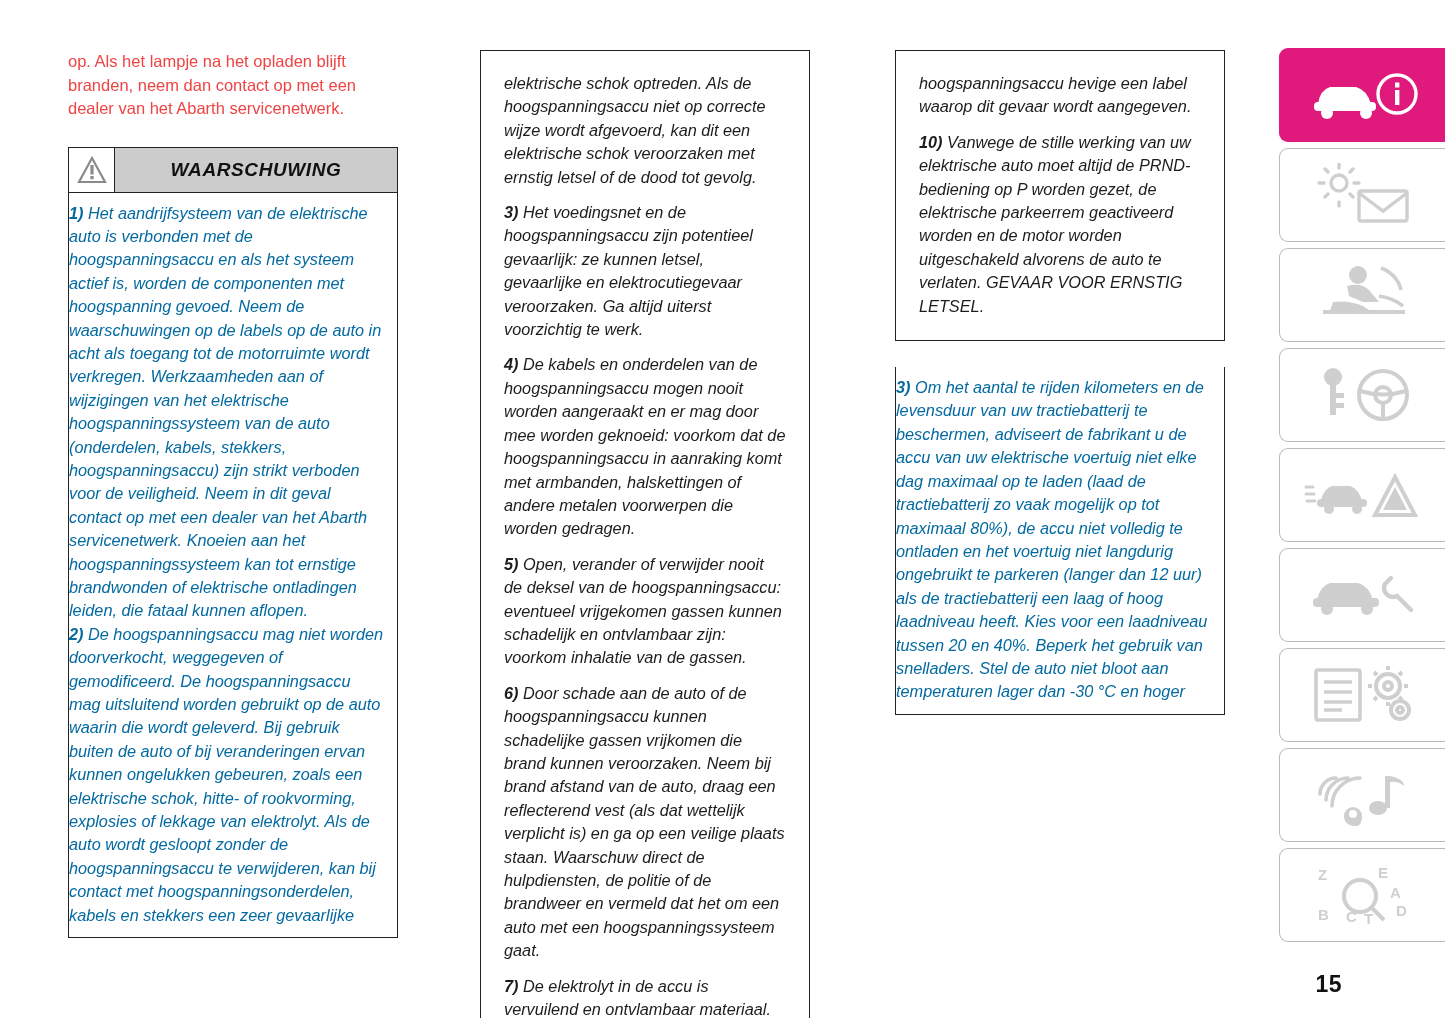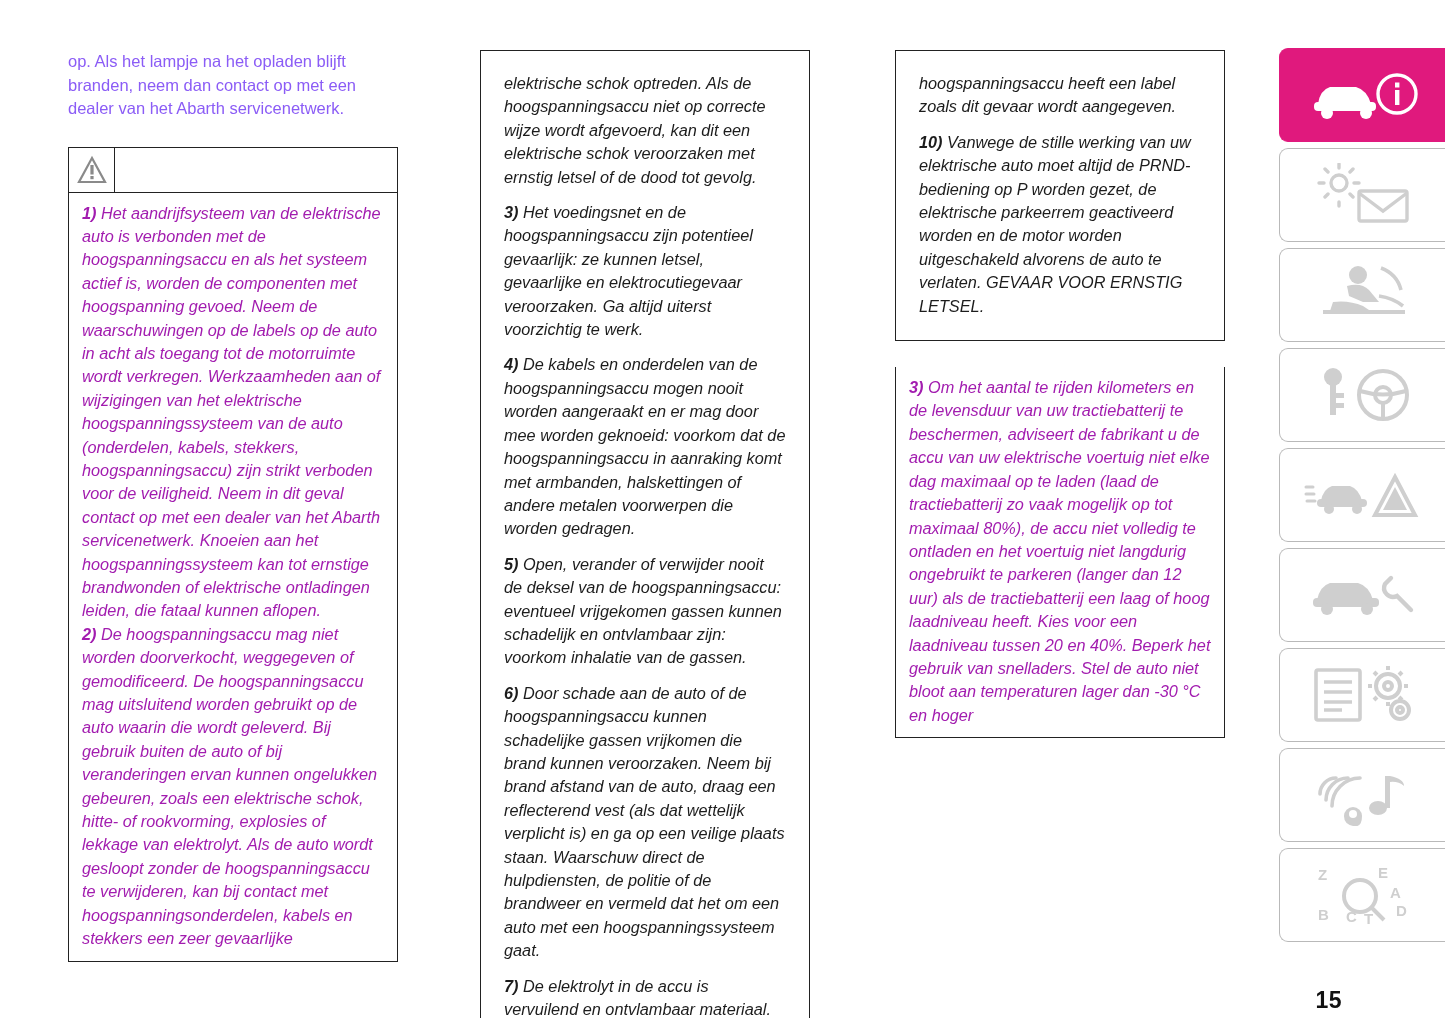--- a/index.html
+++ b/index.html
@@ -26,21 +26,21 @@
     top: 50px;
     width: 330px;
   }
   .col1 { left: 68px; }
   .col2 { left: 480px; }
   .col3 { left: 895px; }
 
   .body-text {
     font-size: 16.5px;
     line-height: 23.5px;
-    color: #8b5cf6;
+    color: #ef4444;
   }
 
   
   .callout { margin-top: 26px; }
   .callout-head {
     display: flex;
     align-items: center;
     height: 46px;
     border: 1.6px solid #222;
     background: #ffffff;
@@ -63,25 +63,25 @@
     justify-content: center;
     font-style: italic;
     font-weight: bold;
     font-size: 19px;
     letter-spacing: .6px;
     color: #111;
   }
   .callout-body {
     border: 1.6px solid #222;
     border-top: none;
-    padding: 9px 11px 10px 13px;
+    padding: 9px 11px 10px 0;
     font-size: 16.3px;
     line-height: 23.4px;
     font-style: italic;
-    color: #a21caf;
+    color: #0369a1;
   }
   .callout-body p { margin: 0; }
   .num { font-weight: bold; font-style: italic; }
 
   
   .cont-block {
     border: 1.6px solid #222;
     padding: 9px 11px 10px 11px;
     font-size: 16.3px;
     line-height: 23.4px;
@@ -113,21 +113,21 @@
   }
   .tab.active {
     background: #e0197d;
     border-color: #e0197d;
   }
   .tab svg { display: block; }
 
   .pagenum {
     position: absolute;
     right: 103px;
-    bottom: 4px;
+    bottom: 20px;
     font-size: 23px;
     font-weight: bold;
     color: #111;
     letter-spacing: .5px;
   }
 </style>
 </head>
 <body>
 
 <div class="page">
@@ -137,20 +137,21 @@
 
     <div class="callout">
       <div class="callout-head">
         <div class="callout-icon">
           <svg width="30" height="30" viewBox="0 0 30 30">
             <path d="M15 3 L28 27 L2 27 Z" fill="none" stroke="#8a8a8a" stroke-width="2.2"></path>
             <rect x="13.4" y="10" width="3.2" height="9.5" fill="#8a8a8a"></rect>
             <rect x="13.4" y="21" width="3.2" height="3.2" fill="#8a8a8a"></rect>
           </svg>
         </div>
+        <div class="callout-title">WAARSCHUWING</div>
       </div>
       <div class="callout-body">
         <p><span class="num">1)</span> <span>Het aandrijfsysteem van de elektrische auto is verbonden met de hoogspanningsaccu en als het systeem actief is, worden de componenten met hoogspanning gevoed. Neem de waarschuwingen op de labels op de auto in acht als toegang tot de motorruimte wordt verkregen. Werkzaamheden aan of wijzigingen van het elektrische hoogspanningssysteem van de auto (onderdelen, kabels, stekkers, hoogspanningsaccu) zijn strikt verboden voor de veiligheid. Neem in dit geval contact op met een dealer van het Abarth servicenetwerk. Knoeien aan het hoogspanningssysteem kan tot ernstige brandwonden of elektrische ontladingen leiden, die fataal kunnen aflopen.</span></p>
         <p><span class="num">2)</span> <span>De hoogspanningsaccu mag niet worden doorverkocht, weggegeven of gemodificeerd. De hoogspanningsaccu mag uitsluitend worden gebruikt op de auto waarin die wordt geleverd. Bij gebruik buiten de auto of bij veranderingen ervan kunnen ongelukken gebeuren, zoals een elektrische schok, hitte- of rookvorming, explosies of lekkage van elektrolyt. Als de auto wordt gesloopt zonder de hoogspanningsaccu te verwijderen, kan bij contact met hoogspanningsonderdelen, kabels en stekkers een zeer gevaarlijke</span></p>
       </div>
     </div>
   </div>
 
   <div class="col col2">
     <div class="cont-block">
@@ -159,21 +160,21 @@
       <p><span class="num">4)</span> <span>De kabels en onderdelen van de hoogspanningsaccu mogen nooit worden aangeraakt en er mag door mee worden geknoeid: voorkom dat de hoogspanningsaccu in aanraking komt met armbanden, halskettingen of andere metalen voorwerpen die worden gedragen.</span></p>
       <p><span class="num">5)</span> <span>Open, verander of verwijder nooit de deksel van de hoogspanningsaccu: eventueel vrijgekomen gassen kunnen schadelijk en ontvlambaar zijn: voorkom inhalatie van de gassen.</span></p>
       <p><span class="num">6)</span> <span>Door schade aan de auto of de hoogspanningsaccu kunnen schadelijke gassen vrijkomen die brand kunnen veroorzaken. Neem bij brand afstand van de auto, draag een reflecterend vest (als dat wettelijk verplicht is) en ga op een veilige plaats staan. Waarschuw direct de hulpdiensten, de politie of de brandweer en vermeld dat het om een auto met een hoogspanningssysteem gaat.</span></p>
       <p><span class="num">7)</span> <span>De elektrolyt in de accu is vervuilend en ontvlambaar materiaal. Als de hoogspanningsaccu niet op correcte wijze wordt afgevoerd, zou hij brand en milieuvervuiling kunnen veroorzaken.</span></p>
       <p><span class="num">8)</span> <span>De spanningsvoerende onderdelen van de auto zijn gemarkeerd door labels met veiligheidswaarschuwingen. De</span></p>
     </div>
   </div>
 
   <div class="col col3">
     <div class="cont-block">
-      <p><span>hoogspanningsaccu heeft een label zoals dit gevaar wordt aangegeven.</span></p>
+      <p><span>hoogspanningsaccu hevige een label waarop dit gevaar wordt aangegeven.</span></p>
       <p><span class="num">10)</span> <span>Vanwege de stille werking van uw elektrische auto moet altijd de PRND-bediening op P worden gezet, de elektrische parkeerrem geactiveerd worden en de motor worden uitgeschakeld alvorens de auto te verlaten. GEVAAR VOOR ERNSTIG LETSEL.</span></p>
     </div>
 
     <div class="callout">
       <div class="callout-body">
         <p><span class="num">3)</span> <span>Om het aantal te rijden kilometers en de levensduur van uw tractiebatterij te beschermen, adviseert de fabrikant u de accu van uw elektrische voertuig niet elke dag maximaal op te laden (laad de tractiebatterij zo vaak mogelijk op tot maximaal 80%), de accu niet volledig te ontladen en het voertuig niet langdurig ongebruikt te parkeren (langer dan 12 uur) als de tractiebatterij een laag of hoog laadniveau heeft. Kies voor een laadniveau tussen 20 en 40%. Beperk het gebruik van snelladers. Stel de auto niet bloot aan temperaturen lager dan -30 °C en hoger</span></p>
       </div>
     </div>
   </div>
 

